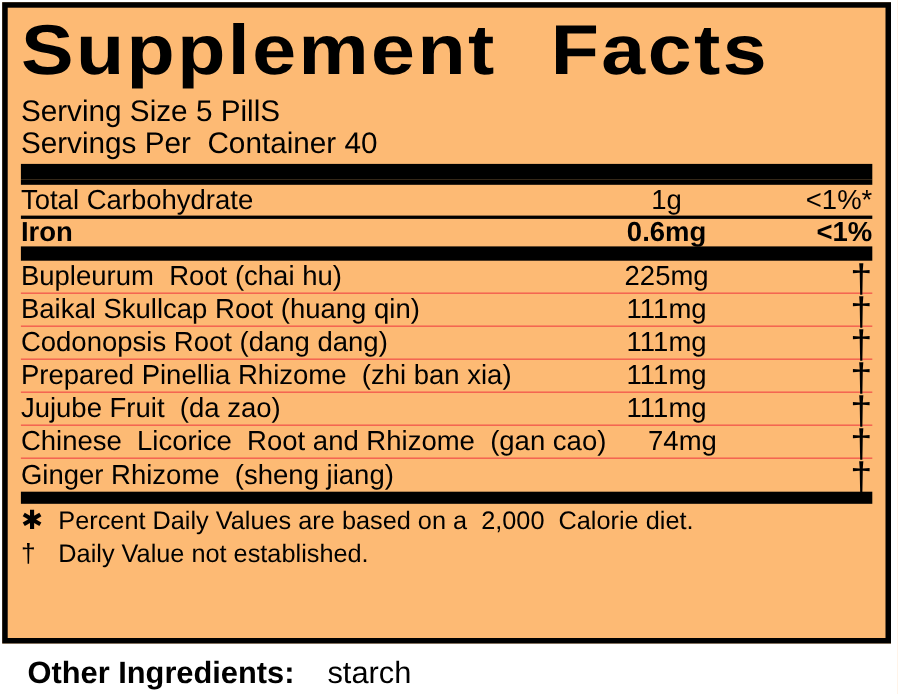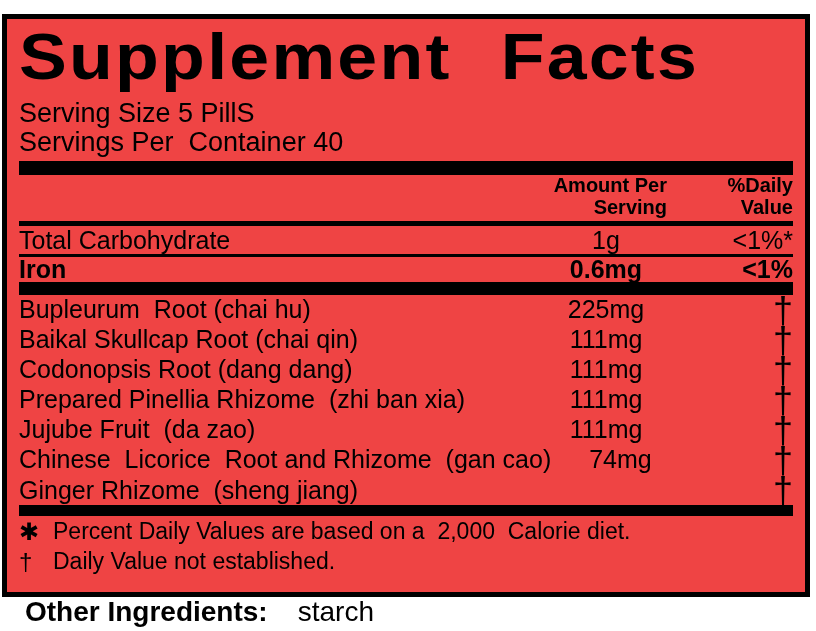--- a/index.html
+++ b/index.html
@@ -1,19 +1,19 @@
 <!DOCTYPE html>
 <html><head>
 <meta charset="utf-8">
 <style>
   * { margin:0; padding:0; box-sizing:border-box; }
   html,body { width:816px; height:631px; background:#ffffff; color:#000;
     font-family:"Liberation Sans", sans-serif; overflow:hidden; }
-  .panel { position:absolute; left:2px; top:14px; width:808px; height:583px;
-    border:5px solid #000; background:#ef4444; padding:0 12px; }
+  .panel { position:absolute; left:2px; top:2px; width:808px; height:583px;
+    border:5px solid #000; background:#fdba74; padding:0 12px; }
   .pre { white-space:pre; }
 
   .title { display:inline-block; margin-top:6px; font-size:64px; font-weight:bold;
     line-height:1.0; letter-spacing:2px; word-spacing:24px;
     transform:scaleX(1.12); transform-origin:left center; }
 
   .serving-block { margin-top:10px; font-size:27px; line-height:1.08; }
 
   .bar { background:#000; width:100%; }
   .bar-1 { height:14px; margin-top:4px; }
@@ -53,31 +53,20 @@
 
   <div class="title">Supplement Facts</div>
 
   <div class="serving-block">
     <div class="pre">Serving Size 5 PillS</div>
     <div class="pre">Servings Per  Container 40</div>
   </div>
 
   <div class="bar bar-1"></div>
 
-  <div class="hdr">
-    <div class="spacer"></div>
-    <div class="hdr-amount">
-      <div>Amount Per</div>
-      <div>Serving</div>
-    </div>
-    <div class="hdr-dv">
-      <div>%Daily</div>
-      <div>Value</div>
-    </div>
-  </div>
   <div class="hdr-rule"></div>
 
   <div class="row nrow-1">
     <span class="name">Total Carbohydrate</span>
     <span class="amount">1g</span>
     <span class="dv">&lt;1%*</span>
   </div>
   <div class="row nrow-2">
     <span class="name">Iron</span>
     <span class="amount">0.6mg</span>
@@ -85,21 +74,21 @@
   </div>
 
   <div class="bar bar-2"></div>
 
   <div class="row irow">
     <span class="name">Bupleurum  Root (chai hu)</span>
     <span class="amount">225mg</span>
     <span class="dv">†</span>
   </div>
   <div class="row irow">
-    <span class="name">Baikal Skullcap Root (chai qin)</span>
+    <span class="name">Baikal Skullcap Root (huang qin)</span>
     <span class="amount">111mg</span>
     <span class="dv">†</span>
   </div>
   <div class="row irow">
     <span class="name">Codonopsis Root (dang dang)</span>
     <span class="amount">111mg</span>
     <span class="dv">†</span>
   </div>
   <div class="row irow">
     <span class="name">Prepared Pinellia Rhizome  (zhi ban xia)</span>

